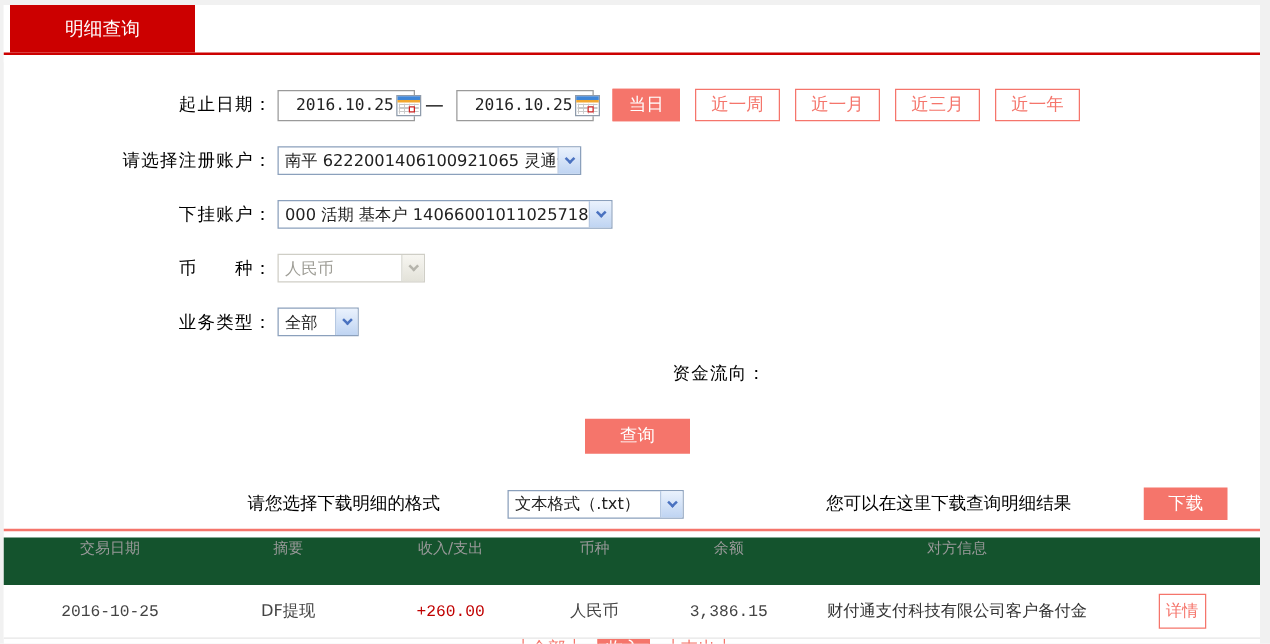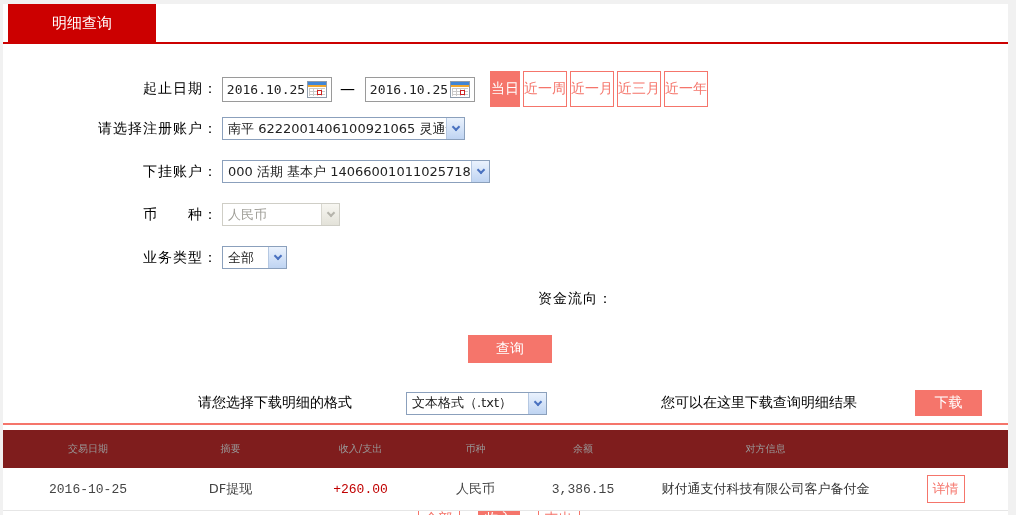--- a/index.html
+++ b/index.html
@@ -26,39 +26,39 @@
   .tab-underline { position:absolute; left:0; top:38px; width:100%; height:2px; background:#cc0000; }
 
   
   .form-row { position:absolute; left:0; width:100%; display:flex; align-items:center; }
   .form-label { width:215px; text-align:right; flex:0 0 215px; letter-spacing:1px; }
   .ctrl { margin-left:4px; }
 
   
   .date-field {
     width:110px; height:25px; border:1px solid #9a9a9a; background:#fff;
-    display:flex; align-items:center; margin-left:4px; padding:0 2px 0 2px;
+    display:flex; align-items:center; margin-left:4px; padding:0 2px 0 12px;
   }
   .date-field input {
     border:0; outline:0; width:82px; height:100%; font-family:"DejaVu Sans Mono","Liberation Mono",monospace;
     font-size:13px; text-align:center; color:#222; background:transparent;
   }
   .cal { position:relative; width:20px; height:17px; border:1px solid #8e9bab; background:#fff; cursor:pointer; flex:0 0 20px; }
   .cal::before { content:""; position:absolute; left:0; right:0; top:0; height:5px;
     background:linear-gradient(to bottom,#3f86d8 0 3px,#f2a72e 3px 5px); }
   .cal::after { content:""; position:absolute; left:1px; right:1px; top:6px; bottom:1px;
     background-image:repeating-linear-gradient(to right,#c9c9c9 0 1px,transparent 1px 4px),
                      repeating-linear-gradient(to bottom,#c9c9c9 0 1px,transparent 1px 3px); }
   .cal .red-cell { position:absolute; right:4px; bottom:2px; width:5px; height:5px; border:1px solid #cc2222; background:#fff; z-index:2; }
   .date-sep { margin:0 6px 0 8px; font-size:15px; }
 
   
   .quick-group { display:flex; align-items:center; margin-left:15px; }
   .btn-quick {
-    height:36px; padding:0 0; margin-right:3px; font-size:14px;
+    height:26px; padding:0 12px; margin-right:12px; font-size:14px;
     display:flex; align-items:center; cursor:pointer; background:#fff;
     border:1px solid #f5756b; color:#f5756b;
   }
   .btn-quick.active { background:#f5756b; border-color:#f5756b; color:#fff; }
 
   
   .xp-select {
     height:23px; border:1px solid #8ba0bc; background:#fff;
     display:flex; align-items:center; cursor:pointer; font-size:13px; color:#222;
   }
@@ -95,22 +95,22 @@
   .dl-select { width:141px; margin-left:6px; }
   .dl-hint { margin-left:66px; }
   .btn-download {
     margin-left:10px; width:67px; height:26px; background:#f5756b; color:#fff;
     display:flex; align-items:center; justify-content:center; cursor:pointer; font-size:14px;
   }
 
   
   .table-sep { position:absolute; left:0; top:419px; width:100%; height:2px; background:#f5756b; }
   .tbl-header {
-    position:absolute; left:0; top:426px; width:100%; height:38px; background:#7f1d1d;
-    display:flex; align-items:center; color:#999; font-size:10px;
+    position:absolute; left:0; top:426px; width:100%; height:38px; background:#14532d;
+    display:flex; color:#999; font-size:12px;
   }
   .tbl-row {
     position:absolute; left:0; top:464px; width:100%; height:43px; background:#fff;
     display:flex; align-items:center; color:#444; font-size:13px;
     border-bottom:1px solid #e6e6e6;
   }
   .c1 { flex:0 0 170px; text-align:center; }
   .c2 { flex:0 0 115px; text-align:center; }
   .c3 { flex:0 0 145px; text-align:center; }
   .c4 { flex:0 0 85px;  text-align:center; }

